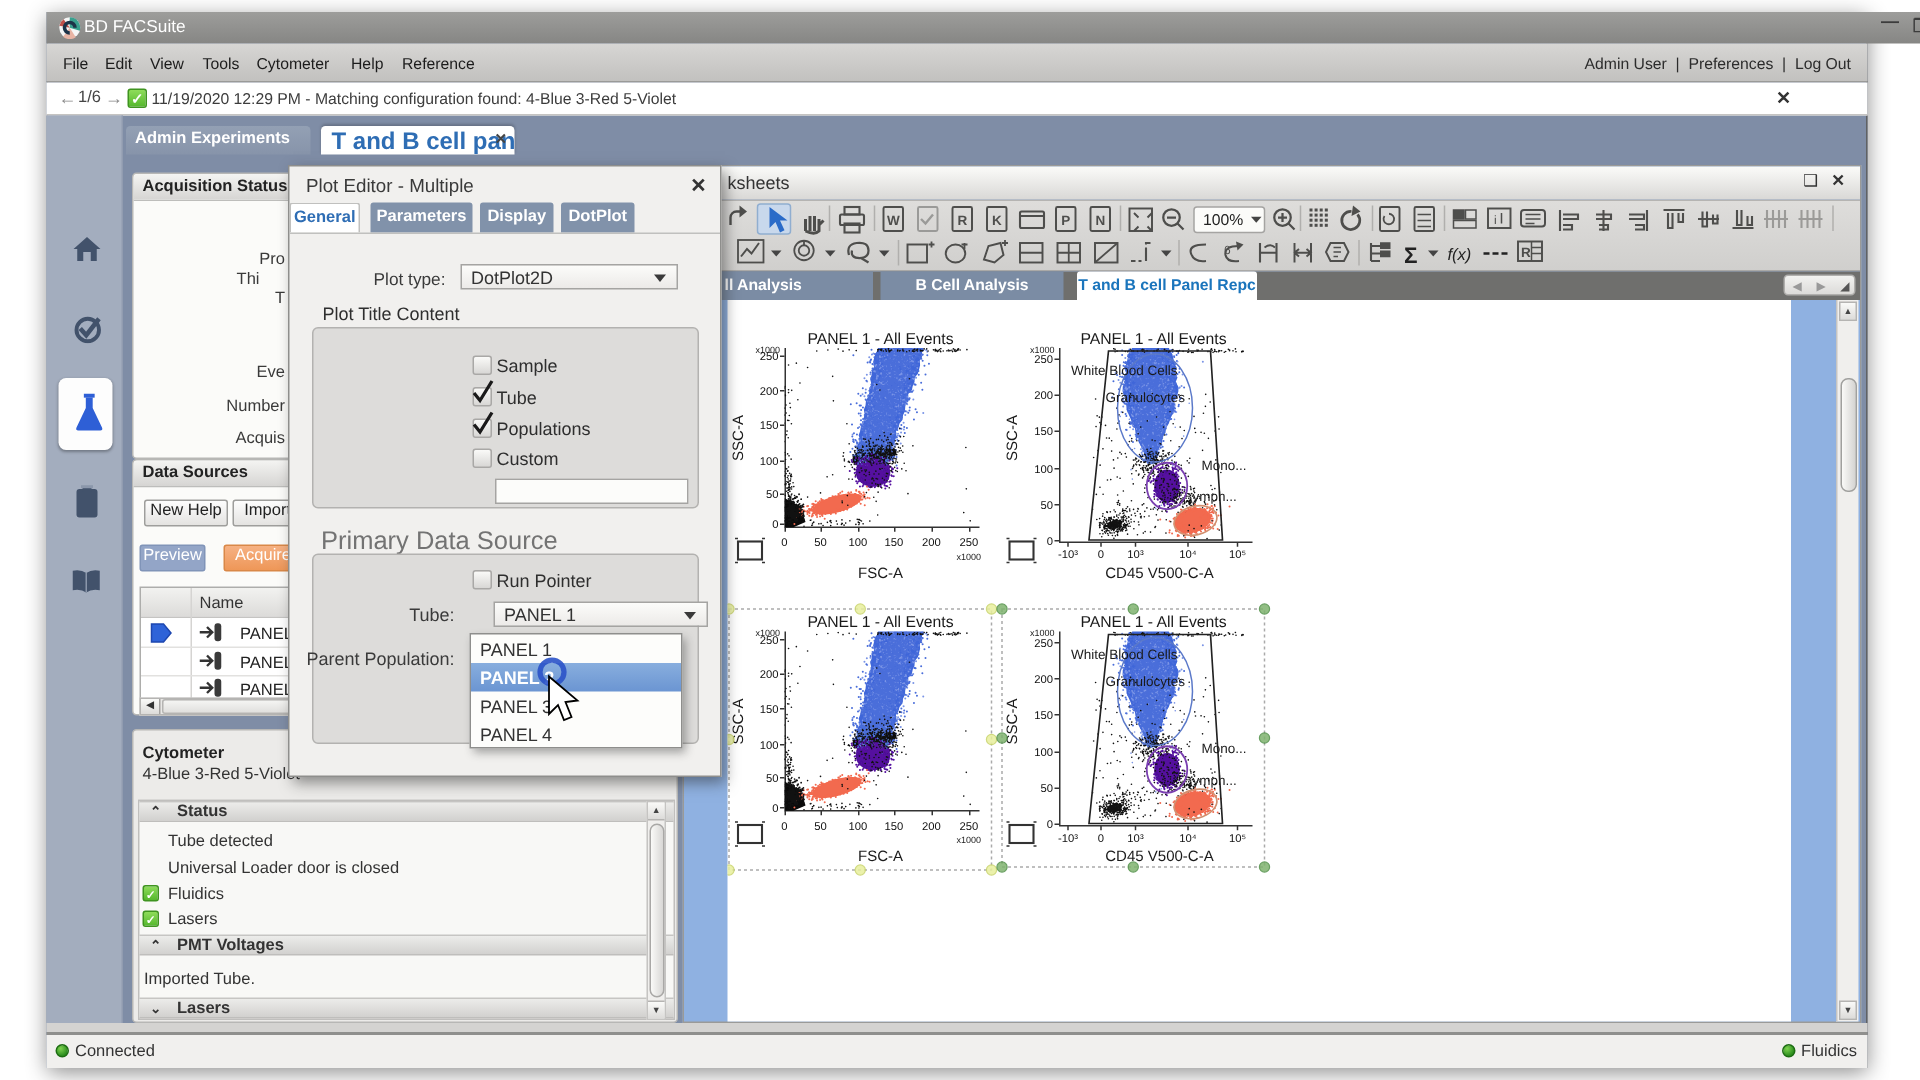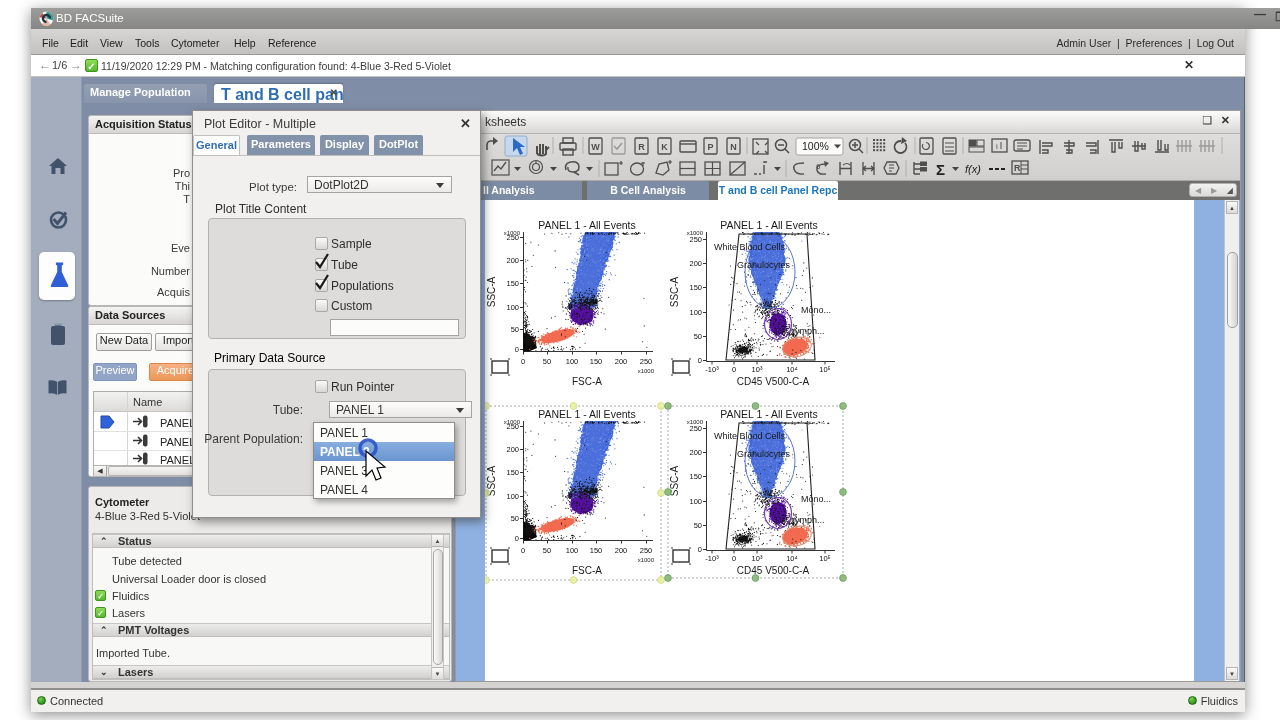--- a/index.html
+++ b/index.html
@@ -104,36 +104,36 @@
   <svg class="abs" style="left:18px;top:315px" width="18" height="24" viewBox="0 0 18 24">
       <rect x="2" y="3" width="14" height="19" rx="2" fill="#42526b"></rect>
       <rect x="6" y="1" width="6" height="4" rx="1" fill="#42526b"></rect>
       <rect x="5" y="0.5" width="8" height="2" fill="#8b97ab"></rect>
     </svg>
   <svg class="abs" style="left:15px;top:371px" width="23" height="18" viewBox="0 0 23 18">
       <path d="M11.5 3 Q8 .5 2.5 1.5 L2.5 14.5 Q8 13.5 11.5 16 Q15 13.5 20.5 14.5 L20.5 1.5 Q15 .5 11.5 3 Z" fill="#42526b"></path>
       <path d="M11.5 3 L11.5 16" stroke="#8b97ab" stroke-width="1"></path>
     </svg>
 
-  <div class="exp-tab" style="left:53px;width:123px;background:linear-gradient(#93a0b4,#8794aa);color:#fff;padding:2px 0 0 6px;">Manage Population</div>
+  <div class="exp-tab" style="left:53px;width:123px;background:linear-gradient(#93a0b4,#8794aa);color:#fff;padding:2px 0 0 6px;">Admin Experiments</div>
   <div class="exp-tab" style="left:183px;width:129px;background:#fff;color:#2e6db4;padding:2px 0 0 7px;box-shadow:0 -1px 2px rgba(0,0,0,.2);"><span style="font-size:16px">T and B cell panel E...</span><span style="position:absolute;right:5px;top:3px;color:#444;font-size:10px;">✕</span></div>
 
   <div class="panel" style="left:57px;top:107px;width:364px;height:191px;">
     <div class="phead">Acquisition Status: PANEL</div>
     <div class="rlabel" style="right:261px;top:51px;">Pro</div>
-    <div class="rlabel" style="right:261px;top:64px;margin-left:40px;">Thi</div>
+    <div class="rlabel" style="right:278px;top:64px;margin-left:40px;">Thi</div>
     <div class="rlabel" style="right:261px;top:77px;">T</div>
     <div class="rlabel" style="right:261px;top:126px;">Eve</div>
     <div class="rlabel" style="right:261px;top:149px;">Number</div>
     <div class="rlabel" style="right:261px;top:170px;">Acquis</div>
   </div>
 
   <div class="panel" style="left:57px;top:298px;width:364px;height:171px;">
     <div class="phead">Data Sources</div>
-    <div class="btn" style="left:7px;top:26px;width:56px;">New Data</div>
+    <div class="btn" style="left:7px;top:26px;width:56px;">New Help</div>
     <div class="btn" style="left:66px;top:26px;width:56px;">Import...</div>
     <div class="btn" style="left:4px;top:56px;width:44px;background:#93a5c7;border-color:#8094b8;color:#fff;">Preview</div>
     <div class="btn" style="left:60px;top:56px;width:46px;background:linear-gradient(#f6b183,#ee9758);border-color:#d98848;color:#fff;text-align:right;">Acquire</div>
     <div class="abs" style="left:4px;top:84px;width:356px;height:86px;background:#fff;border:1px solid #adadab;">
       <div class="abs" style="left:0;top:0;width:100%;height:20px;background:linear-gradient(#f2f2f0,#dcdbd9);border-bottom:1px solid #c5c4c2;font-size:11px;color:#333;">
           <span style="position:absolute;left:39px;top:4px;">Name</span>
         </div>
       <div class="abs" style="left:33px;top:0;width:1px;height:79px;background:#d5d4d2;"></div>
       <div class="abs" style="left:0;top:39px;width:100%;height:1px;background:#e2e1df;"></div>
       <div class="abs" style="left:0;top:58px;width:100%;height:1px;background:#e2e1df;"></div>
@@ -566,21 +566,21 @@
         </svg>
       <div class="cb" style="left:106px;top:60px;"></div>
         <div class="cbl" style="left:122px;top:60px;">Populations</div>
       <svg class="abs" style="left:104px;top:53px" width="18" height="20" viewBox="0 0 18 20">
           <path d="M3 11 L7 16 L15 3" fill="none" stroke="#1a1a1a" stroke-width="2.2"></path>
         </svg>
       <div class="cb" style="left:106px;top:80px;"></div>
         <div class="cbl" style="left:122px;top:80px;">Custom</div>
       <div class="abs" style="left:121px;top:100px;width:129px;height:17px;background:#fcfcfa;border:1px solid #a5a4a2;"></div>
     </div>
-    <div class="abs" style="left:21px;top:240px;font-size:12px;color:#000000;">Primary Data Source</div>
+    <div class="abs" style="left:21px;top:240px;font-size:17px;color:#737373;">Primary Data Source</div>
     <div class="gbox" style="top:258px;height:127px;">
       <div class="cb" style="left:106px;top:10px;"></div>
         <div class="cbl" style="left:122px;top:10px;">Run Pointer</div>
       <div class="rlabel" style="right:162px;top:33px;font-size:12px;">Tube:</div>
       <div class="combo" style="left:120px;top:31px;width:143px;">PANEL 1<div class="carrow" style="right:7px;top:6px;"></div></div>
       <div class="rlabel" style="right:162px;top:62px;font-size:12px;">Parent Population:</div>
     </div>
 
     <div class="abs" style="left:120px;top:311px;width:142px;height:77px;background:#fdfdfb;border:1px solid #8e8e8c;box-shadow:2px 3px 6px rgba(40,40,40,.4);">
       <div class="abs" style="left:6px;top:3px;font-size:12px;color:#333;">PANEL 1</div>

